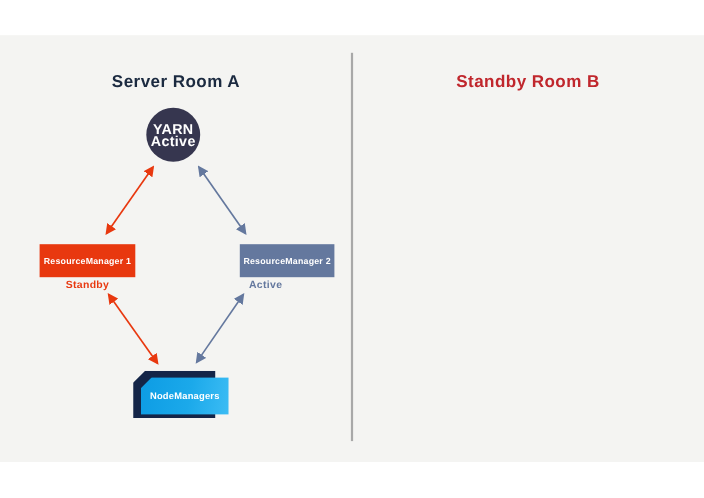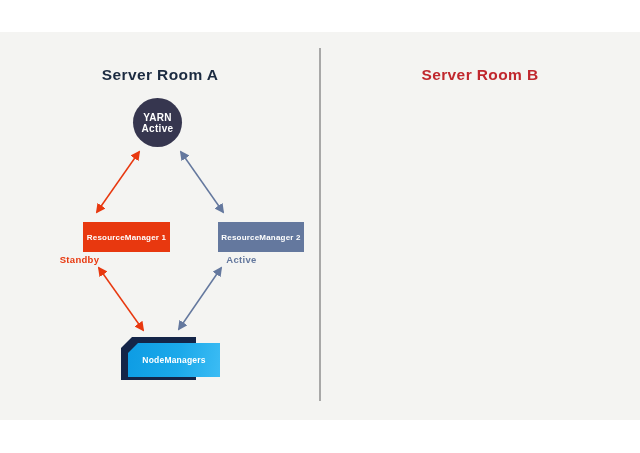--- a/index.html
+++ b/index.html
@@ -41,21 +41,21 @@
     left: 0; top: 0;
     width: 640px; height: 453px;
   }
   .node-circle {
     position: absolute;
     left: 133px; top: 98px;
     width: 49px; height: 49px;
     border-radius: 50%;
     background: #36364f;
     color: #ffffff;
-    font-size: 10px;
+    font-size: 13px;
     font-weight: bold;
     line-height: 11px;
     letter-spacing: 0.3px;
     display: flex;
     flex-direction: column;
     align-items: center;
     justify-content: center;
     text-align: center;
   }
   .rm-box {
@@ -64,21 +64,21 @@
     height: 30px;
     color: #ffffff;
     font-size: 8px;
     font-weight: bold;
     letter-spacing: 0.2px;
     display: flex;
     align-items: center;
     justify-content: center;
     text-align: center;
   }
-  .rm1 { left: 36px;  width: 87px; background: #e8380f; margin-left: 47px; }
+  .rm1 { left: 36px;  width: 87px; background: #e8380f; }
   .rm2 { left: 198px; width: 86px; background: #64789e; margin-left: 20px; }
   .status-label {
     position: absolute;
     top: 254px;
     width: 87px;
     text-align: center;
     font-size: 9.5px;
     font-weight: bold;
     letter-spacing: 0.3px;
   }
@@ -88,21 +88,21 @@
   .nm-back {
     position: absolute;
     left: 0; top: 0;
     width: 75px; height: 43px;
     background: #142548;
     clip-path: polygon(11px 0, 100% 0, 100% 100%, 0 100%, 0 11px);
   }
   .nm-front {
     position: absolute;
     left: 7px; top: 6px;
-    width: 92px; height: 34px;
+    width: 80px; height: 34px;
     background: linear-gradient(100deg, #0d9ce4 0%, #1ba9ea 55%, #3cbcf4 100%);
     clip-path: polygon(10px 0, 100% 0, 100% 100%, 0 100%, 0 10px);
     color: #ffffff;
     font-size: 8.5px;
     font-weight: bold;
     letter-spacing: 0.2px;
     display: flex;
     align-items: center;
     justify-content: center;
     text-align: center;
@@ -110,21 +110,21 @@
 </style>
 </head>
 <body>
 
 <div class="stage">
 
   <div class="canvas"></div>
 
   <div class="room-title title-a">Server Room A</div>
 
-  <div class="room-title title-b">Server Room B</div>
+  <div class="room-title title-b">Standby Room B</div>
 
   <div class="divider"></div>
 
   <svg class="edges-svg" viewBox="0 0 640 453">
     <defs>
       <marker id="arrow-red" viewBox="0 0 10 10" refX="8" refY="5" markerWidth="6.5" markerHeight="6.5" orient="auto-start-reverse">
         <path d="M0,0 L10,5 L0,10 z" fill="#e8380f"></path>
       </marker>
       <marker id="arrow-slate" viewBox="0 0 10 10" refX="8" refY="5" markerWidth="6.5" markerHeight="6.5" orient="auto-start-reverse">
         <path d="M0,0 L10,5 L0,10 z" fill="#64789e"></path>

